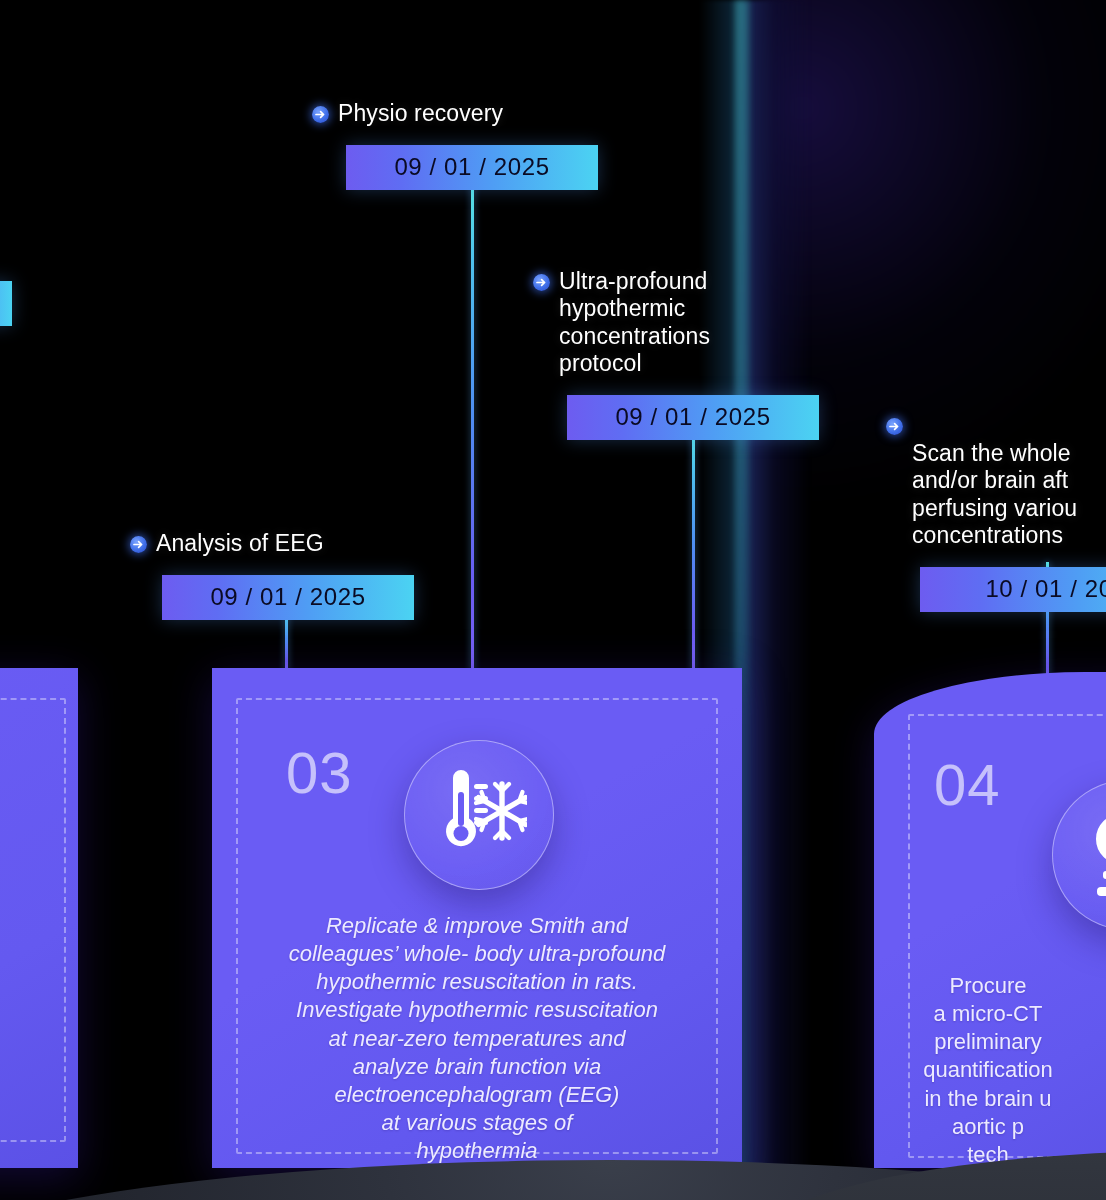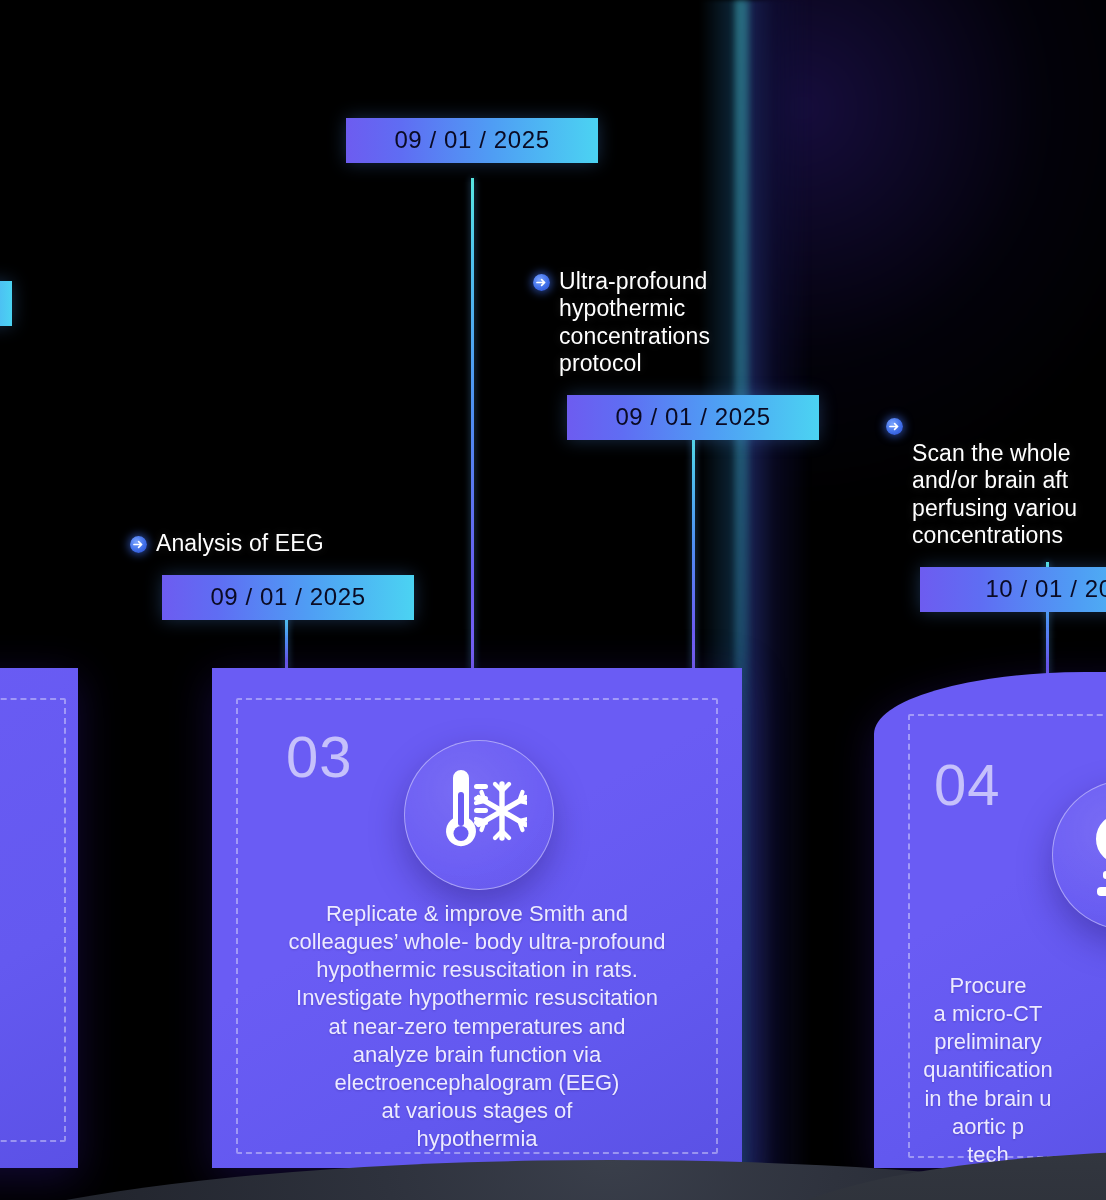--- a/index.html
+++ b/index.html
@@ -133,21 +133,21 @@
   <div class="ms-connector" style="left:1046px;top:562px;height:124px;"></div>
 
   <div class="card card-left-partial" style="left:-130px;top:668px;width:208px;height:500px;">
     <div class="card-inner-dash" style="left:22px;top:30px;width:170px;height:440px;"></div>
 
   </div>
 
   <div class="card" style="left:212px;top:668px;width:530px;height:500px;">
     <div class="card-inner-dash" style="left:24px;top:30px;width:478px;height:452px;"></div>
 
-    <div class="card-num" style="left:74px;top:60px;">03</div>
+    <div class="card-num" style="left:74px;top:76px;">03</div>
 
     <div class="card-icon-wrap" style="left:192px;top:72px;width:148px;height:148px;">
       <svg width="96" height="90" viewBox="0 0 96 90" aria-hidden="true">
 
         <path d="M22 8 a8 8 0 0 1 16 0 v40.5 a15 15 0 1 1 -16 0 Z" fill="#ffffff"></path>
         <circle cx="30" cy="63.5" r="7.5" fill="#6a5cf4"></circle>
         <rect x="27" y="22" width="6" height="34" rx="3" fill="#6a5cf4"></rect>
 
         <rect x="43" y="14" width="14" height="5" rx="2.5" fill="#ffffff"></rect>
         <rect x="43" y="26" width="14" height="5" rx="2.5" fill="#ffffff"></rect>
@@ -170,21 +170,21 @@
             <line x1="88.3" y1="51" x2="97" y2="49"></line>
           <line x1="53.7" y1="51" x2="45" y2="49"></line>
             <line x1="53.7" y1="51" x2="50.5" y2="60"></line>
           <line x1="88.3" y1="31" x2="97" y2="33"></line>
             <line x1="88.3" y1="31" x2="91.5" y2="22"></line>
         </g>
         <circle cx="71" cy="41" r="4.2" fill="#ffffff"></circle>
       </svg>
     </div>
 
-    <div class="card-body" style="left:10px;top:232px;width:510px;">Replicate &amp; improve Smith and
+    <div class="card-body" style="left:10px;top:244px;width:510px;font-style:italic;">Replicate &amp; improve Smith and
 colleagues’ whole- body ultra-profound
 hypothermic resuscitation in rats.
 Investigate hypothermic resuscitation
 at near-zero temperatures and
 analyze brain function via
 electroencephalogram (EEG)
 at various stages of
 hypothermia</div>
   </div>
 
@@ -213,20 +213,28 @@
 
   <div class="platform"></div>
   <div class="platform-2"></div>
 
   <div class="milestone" style="left:-34px;top:236px;">
     <div class="ms-title">ys</div>
     <div class="ms-date" style="margin-left:-40px;width:66px;padding-left:10px;padding-right:10px;">5</div>
   </div>
 
   <div class="milestone" style="left:312px;top:100px;">
+    <div class="ms-head">
+      <span class="ms-bullet">
+        <svg width="11" height="11" viewBox="0 0 11 11" aria-hidden="true">
+          <path d="M1 5.5 H8 M5.6 2.6 L8.6 5.5 L5.6 8.4" stroke="#ffffff" stroke-width="1.7" fill="none" stroke-linecap="round" stroke-linejoin="round"></path>
+        </svg>
+      </span>
+      <span class="ms-title">Physio recovery</span>
+    </div>
     <div class="ms-date" style="margin-left:34px;width:200px;">09 / 01 / 2025</div>
   </div>
 
   <div class="milestone" style="left:533px;top:268px;">
     <div class="ms-head">
       <span class="ms-bullet">
         <svg width="11" height="11" viewBox="0 0 11 11" aria-hidden="true">
           <path d="M1 5.5 H8 M5.6 2.6 L8.6 5.5 L5.6 8.4" stroke="#ffffff" stroke-width="1.7" fill="none" stroke-linecap="round" stroke-linejoin="round"></path>
         </svg>
       </span>

